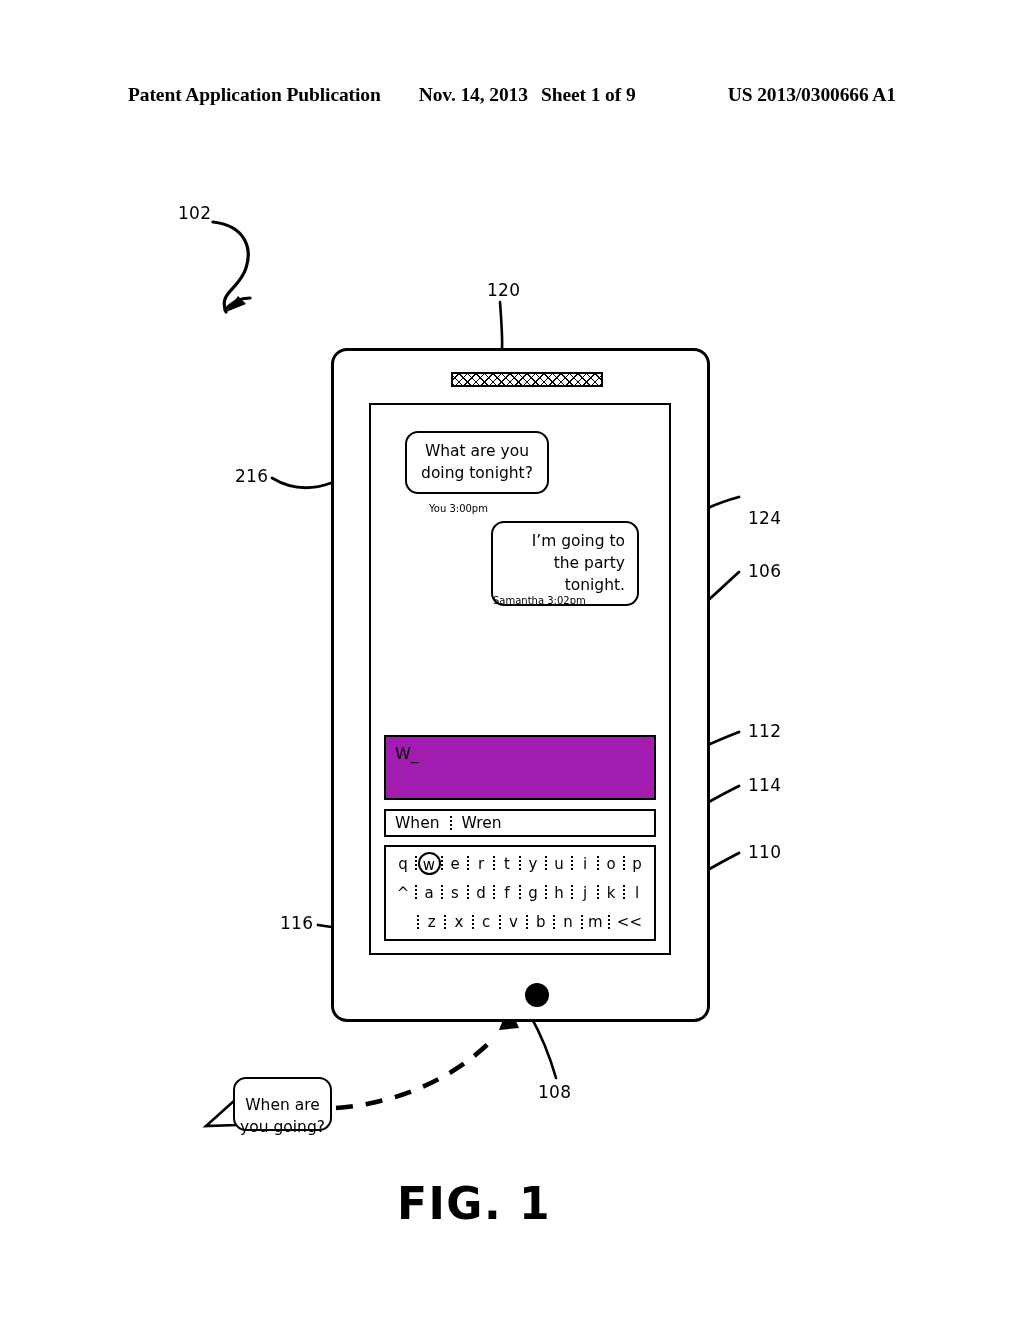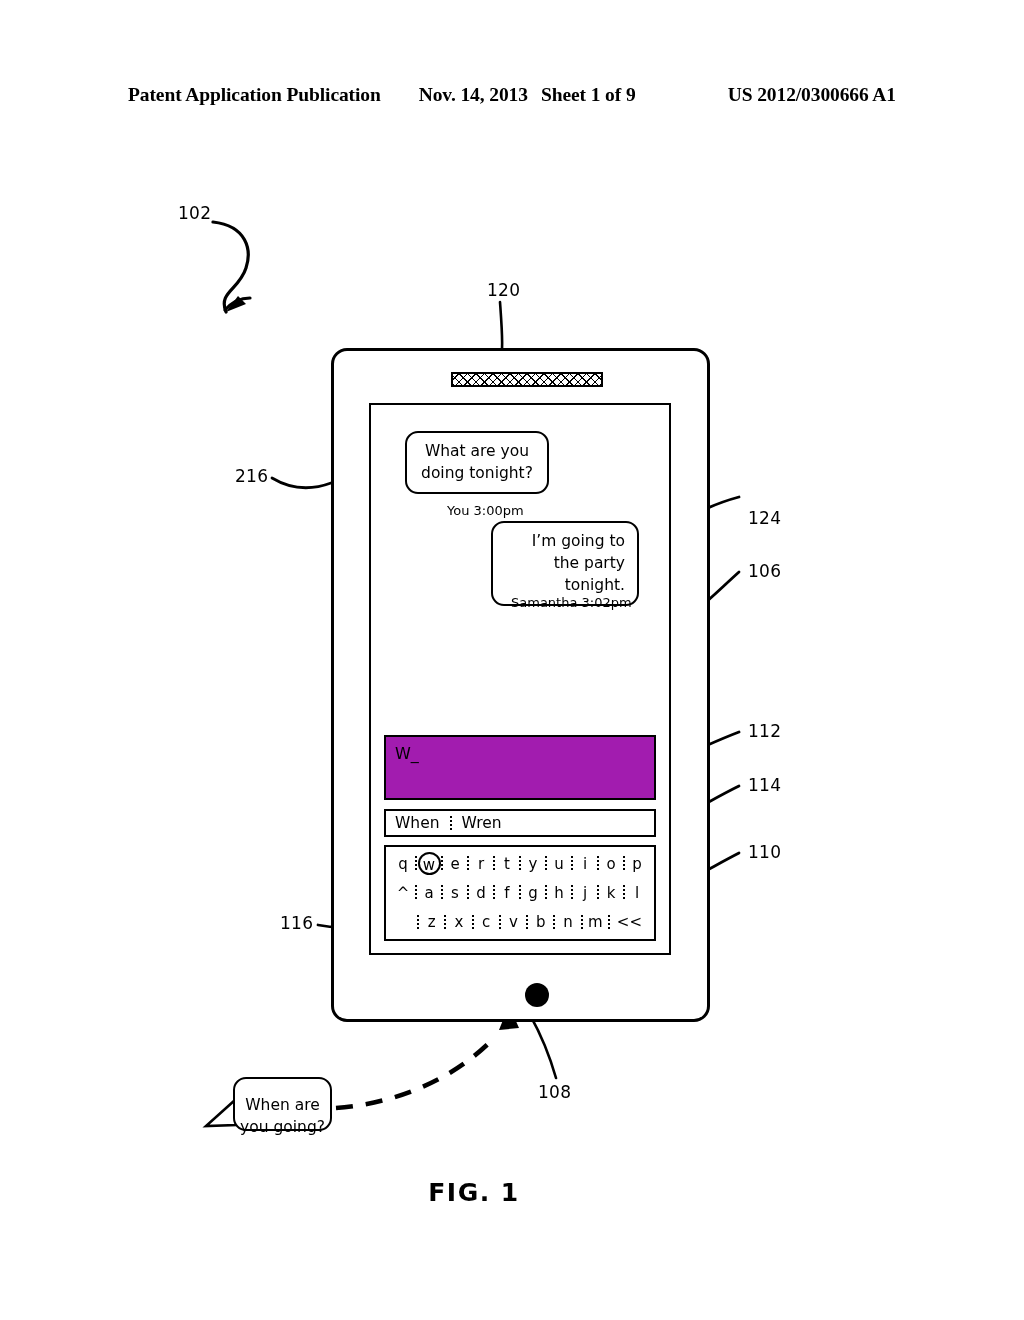--- a/index.html
+++ b/index.html
@@ -42,21 +42,21 @@
   }
 
   
   .fig-caption {
     position: absolute;
     left: 0;
     top: 1178px;
     width: 948px;
     text-align: center;
     font-family: "DejaVu Sans", sans-serif;
-    font-size: 25px;
+    font-size: 44px;
     font-weight: bold;
     letter-spacing: 1.5px;
   }
 
   
   .ref {
     position: absolute;
     font-family: "DejaVu Sans", sans-serif;
     font-size: 17px;
     color: #000;
@@ -142,24 +142,23 @@
   }
   .bubble-2 {
     left: 120px;
     top: 116px;
     width: 148px;
     text-align: right;
   }
   .meta {
     position: absolute;
     font-family: "DejaVu Sans", sans-serif;
-    font-size: 13px;
+    font-size: 10px;
     color: #000;
     white-space: nowrap;
-    margin-left: 18px;
   }
   .meta-1 { left: 58px; top: 98px; }
   .meta-2 { left: 122px; top: 190px; }
 
   
   .input-field {
     position: absolute;
     left: 13px;
     top: 330px;
     width: 272px;
@@ -305,21 +304,21 @@
     color: #000;
   }
 </style>
 </head>
 <body>
 
 <div class="page-header">
   <span class="hdr-pub">Patent Application Publication</span>
   <span class="hdr-date">Nov. 14, 2013</span>
   <span class="hdr-sheet">Sheet 1 of 9</span>
-  <span class="hdr-num">US 2012/0300666 A1</span>
+  <span class="hdr-num">US 2013/0300666 A1</span>
 </div>
 
 <svg id="lineart" viewBox="0 0 1024 1320">
 
   <g fill="none" stroke="#000" stroke-width="3.2" stroke-linecap="round">
     <path d="M213,222 C247,226 252,250 246,268 C239,290 218,292 226,312"></path>
   </g>
   <path d="M226,312 L238,296 L246,304 Z" fill="#000"></path>
   <path d="M225,310 C232,302 240,298 250,298" fill="none" stroke="#000" stroke-width="3.2" stroke-linecap="round"></path>
 

